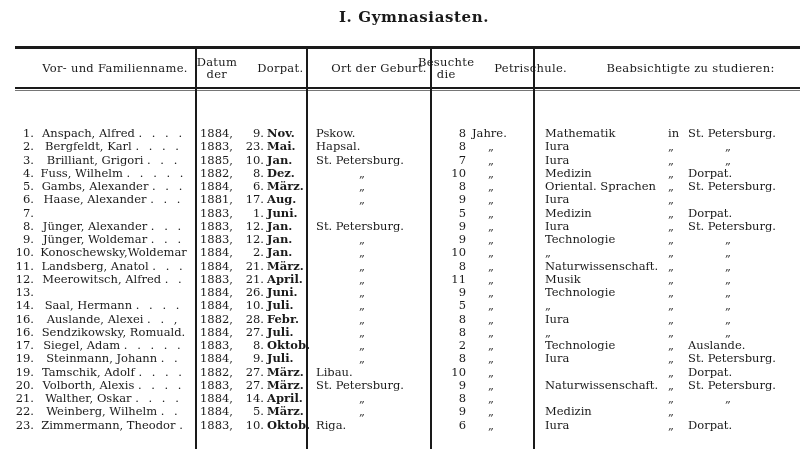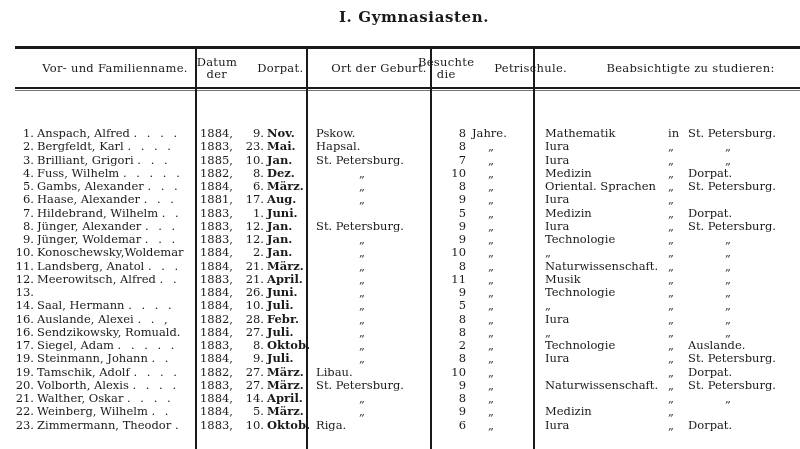--- a/index.html
+++ b/index.html
@@ -22,21 +22,21 @@
   .hdr {
     position: absolute; top: 49px; height: 38px;
     display: flex; align-items: center; justify-content: center;
     text-align: center; font-size: 11.5px; line-height: 12px; letter-spacing: 0.3px;
   }
   .hdr span { display: block; margin-left: 20px; }
   .rows { position: absolute; left: 0; top: 127px; width: 800px; }
   .row { position: relative; height: 13.25px; font-size: 11.5px; line-height: 13px; white-space: nowrap; }
   .cell { position: absolute; top: 0; }
   .c-num { left: 0; width: 34px; text-align: right; }
-  .c-name { left: 37px; width: 153px; overflow: hidden; }
+  .c-name { left: 37px; width: 153px; overflow: hidden; text-align: center; }
   .c-name .dots { letter-spacing: 3px; }
   .c-year { left: 200px; width: 40px; }
   .c-day { left: 240px; width: 24px; text-align: right; }
   .c-month { left: 267px; width: 40px; font-weight: bold; }
   .c-place { left: 316px; width: 112px; }
   .c-place.ditto { text-align: center; left: 316px; width: 92px; }
   .c-years { left: 440px; width: 26px; text-align: right; }
   .c-unit { left: 472px; width: 50px; }
   .c-unit.ditto { text-align: center; width: 24px; left: 479px; }
   .c-subject { left: 545px; width: 125px; }
@@ -150,21 +150,20 @@
       <span class="cell c-month">Aug.</span>
       <span class="cell c-place ditto">„</span>
       <span class="cell c-years">9</span>
       <span class="cell c-unit ditto">„</span>
       <span class="cell c-subject">Iura</span>
       <span class="cell c-in">„</span>
       <span class="cell c-city"></span>
     </div>
     <div class="row">
       <span class="cell c-num">7.</span>
-      <span class="cell c-name"><span>Hildebrand, Wilhelm</span> <span class="dots">. .</span></span>
       <span class="cell c-year">1883,</span>
       <span class="cell c-day">1.</span>
       <span class="cell c-month">Juni.</span>
       <span class="cell c-years">5</span>
       <span class="cell c-unit ditto">„</span>
       <span class="cell c-subject">Medizin</span>
       <span class="cell c-in">„</span>
       <span class="cell c-city">Dorpat.</span>
     </div>
     <div class="row">

